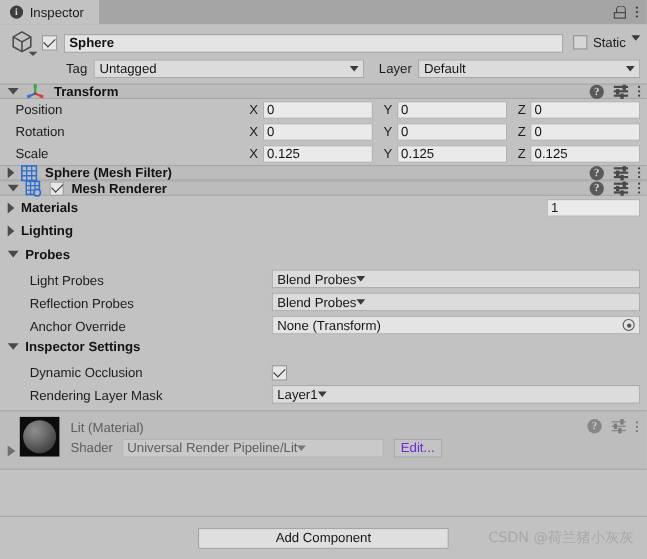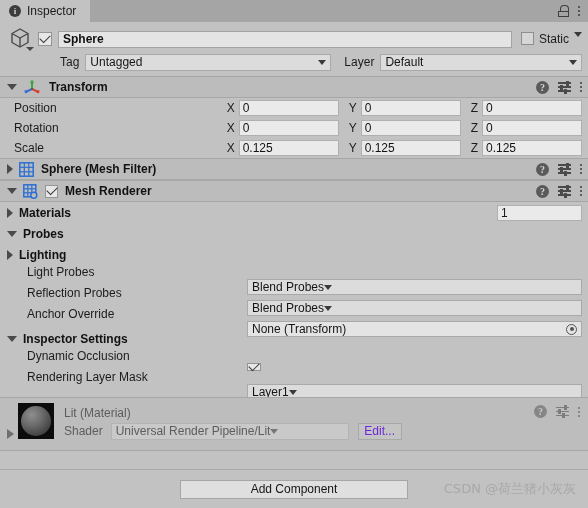--- a/index.html
+++ b/index.html
@@ -42,21 +42,21 @@
 
   .taglayer{display:flex;align-items:center;height:22px;padding:1px 6px 3px 30px;gap:0;margin-left:30px;}
   .tl-label{font-size:12px;margin-right:6px;color:#1c1c1c;}
   .dd{background:#dcdcdc;border:1px solid #a9a9a9;box-sizing:border-box;height:17px;
       display:flex;align-items:center;padding:0 4px;font-size:12px;color:#151515;}
   .dd .caret{margin-left:auto;}
   .tag-dd{width:246px;}
   .layer-dd{flex:1;}
 
   
-  .comp-hdr{background:#bcbcbc;height:22px;display:flex;align-items:center;padding:0 6px 0 7px;
+  .comp-hdr{background:#bcbcbc;height:14px;display:flex;align-items:center;padding:0 6px 0 7px;
     border-top:1px solid #a7a7a7;border-bottom:1px solid #a7a7a7;box-sizing:border-box;}
   .foldout{width:0;height:0;flex:none;margin-right:6px;}
   .fold-open{border-left:5px solid transparent;border-right:5px solid transparent;border-top:6px solid #4a4a4a;}
   .fold-closed{border-top:5px solid transparent;border-bottom:5px solid transparent;border-left:6px solid #4a4a4a;}
   .comp-title{font-weight:bold;font-size:12px;color:#121212;}
   .hdr-icons{margin-left:auto;display:flex;align-items:center;gap:9px;}
   .help-icon{width:13px;height:13px;border-radius:50%;background:#5a5a5a;color:#d8d8d8;font-size:10px;
     display:flex;align-items:center;justify-content:center;font-weight:bold;font-family:"Liberation Serif",serif;}
   .pre-icon{width:13px;height:12px;position:relative;}
   .pre-icon span{position:absolute;left:0;width:13px;height:1.6px;background:#4a4a4a;}
@@ -80,21 +80,21 @@
   .axis{display:flex;align-items:center;margin-left:10px;}
   .axis:first-child{margin-left:0;}
   .axis-l{font-size:12px;margin-right:4px;color:#1c1c1c;}
   .num{width:100px;height:16px;background:#eaeaea;border:1px solid #b0b0b0;box-sizing:border-box;
     display:flex;align-items:center;padding:0 3px;font-size:12px;color:#121212;}
 
   .sub-fold{height:21px;display:flex;align-items:center;padding:0 6px 0 7px;}
   .sub-title{font-weight:bold;font-size:12px;color:#121212;}
   .sub-fold .foldout{margin-right:6px;}
 
-  .prow2{height:21px;display:flex;align-items:flex-start;padding:0 6px 0 27px;flex-direction:column;}
+  .prow2{height:21px;display:flex;align-items:flex-end;padding:0 6px 0 27px;}
   .field-dd{margin-left:auto;width:335px;background:#dcdcdc;border:1px solid #a9a9a9;box-sizing:border-box;
     height:17px;display:flex;align-items:center;padding:0 4px;font-size:12px;color:#151515;}
   .obj-field{margin-left:auto;width:335px;background:#e4e4e4;border:1px solid #a9a9a9;box-sizing:border-box;
     height:17px;display:flex;align-items:center;padding:0 4px;font-size:12px;color:#151515;}
   .picker{margin-left:auto;width:11px;height:11px;border-radius:50%;border:1.4px solid #555;box-sizing:border-box;
     display:flex;align-items:center;justify-content:center;}
   .picker i{width:4px;height:4px;border-radius:50%;background:#555;display:block;}
   .mat-count{margin-left:auto;width:85px;height:16px;background:#eaeaea;border:1px solid #b0b0b0;box-sizing:border-box;
     display:flex;align-items:center;padding:0 3px;font-size:12px;}
   .small-check{margin-left:auto;margin-right:321px;width:14px;height:14px;background:#e7e7e7;border:1px solid #959595;
@@ -336,27 +336,27 @@
     </span>
   </div>
 
   <div class="sub-fold">
     <span class="foldout fold-closed"></span>
     <span class="sub-title">Materials</span>
     <span class="mat-count">1</span>
   </div>
 
   <div class="sub-fold">
+    <span class="foldout fold-closed"></span>
+    <span class="sub-title">Lighting</span>
+  </div>
+
+  <div class="sub-fold">
     <span class="foldout fold-open"></span>
     <span class="sub-title">Probes</span>
-  </div>
-
-  <div class="sub-fold">
-    <span class="foldout fold-closed"></span>
-    <span class="sub-title">Lighting</span>
   </div>
 
   <div class="prow2">
     <span class="plabel">Light Probes</span>
     <span class="field-dd">
       <span>Blend Probes</span>
       <span class="caret"></span>
     </span>
   </div>
 

